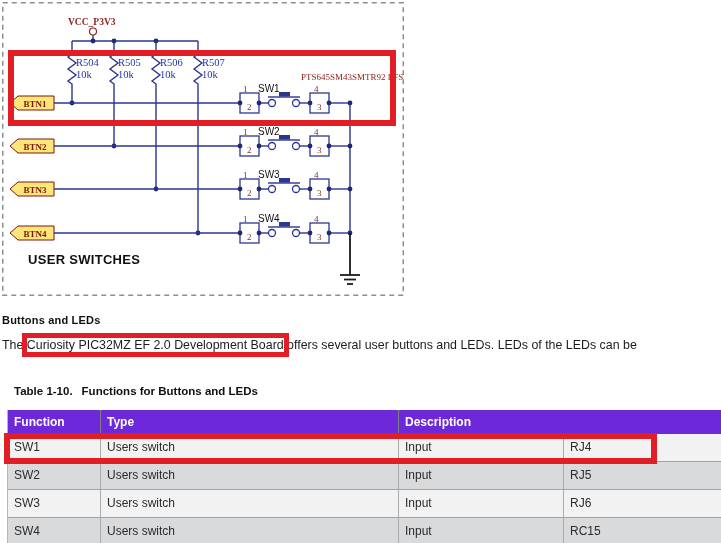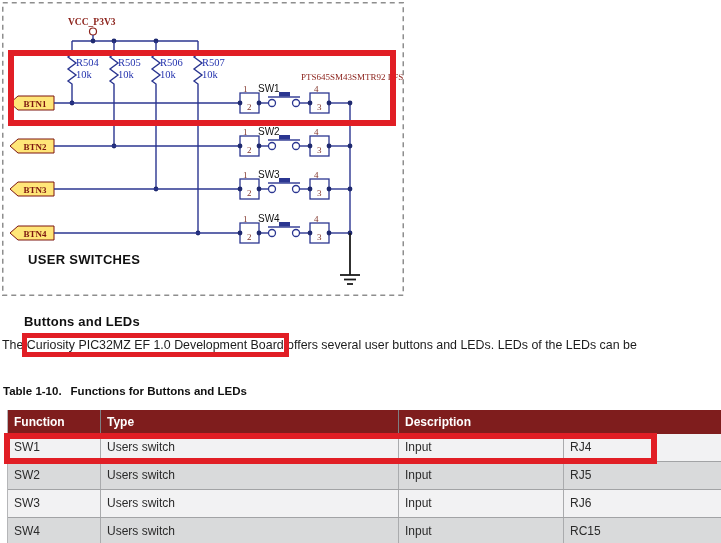--- a/index.html
+++ b/index.html
@@ -17,29 +17,29 @@
   .btn-txt{fill:#7c150f;font-family:"Liberation Serif",serif;font-weight:bold;font-size:9px;}
   .res-lbl{fill:#2433ae;font-family:"Liberation Serif",serif;font-size:10.5px;}
   .pin-num{fill:#80342a;font-family:"Liberation Serif",serif;font-size:9px;}
   .sw-lbl{fill:#111111;font-family:"Liberation Sans",sans-serif;font-size:10px;}
   .part-lbl{fill:#8c231c;font-family:"Liberation Serif",serif;font-size:9px;}
   .sch-caption{fill:#111111;font-family:"Liberation Sans",sans-serif;font-size:13px;font-weight:bold;letter-spacing:.3px;}
   .btn-tag{fill:#ffe678;stroke:#7c150f;stroke-width:1;}
   
   .hl-box{position:absolute;border:6px solid #e11e25;box-sizing:border-box;z-index:10;background:transparent;}
   
-  .sec-heading{position:absolute;left:2px;top:314px;font-size:13px;font-weight:bold;color:#101010;letter-spacing:.2px;margin-left:22px;}
+  .sec-heading{position:absolute;left:2px;top:314px;font-size:11px;font-weight:bold;color:#101010;letter-spacing:.2px;}
   .sec-para{position:absolute;left:2px;top:337px;font-size:12.4px;color:#1c1c1c;line-height:17.5px;white-space:nowrap;}
   .hl-inline{outline:5px solid #e11e25;}
-  .tbl-caption{position:absolute;left:3px;top:385px;font-size:11.5px;font-weight:bold;color:#101010;}
+  .tbl-caption{position:absolute;left:14px;top:385px;font-size:11.5px;font-weight:bold;color:#101010;}
   .tbl-caption .cap-title{margin-left:9px;}
   
   .func-table{position:absolute;left:7px;top:410px;width:714px;border-left:1px solid #b5b6b8;box-sizing:border-box;z-index:1;}
   .t-row{display:grid;grid-template-columns:93px 298px 165px 158px;}
-  .t-head{background:#7f1d1d;height:24px;line-height:24px;}
+  .t-head{background:#6d28d9;height:24px;line-height:24px;}
   .t-head .t-cell{color:#ffffff;font-weight:bold;font-size:12px;border-right:1px solid #7d7f83;}
   .t-body{height:27px;line-height:27px;border-bottom:1px solid #a2a3a5;}
   .t-body .t-cell{color:#2b2b2b;font-size:12px;border-right:1px solid #aaabad;}
   .t-cell{padding-left:6px;box-sizing:border-box;overflow:hidden;}
   .t-cell:last-child{border-right:none;}
   .row-light{background:#f2f2f3;}
   .row-dark{background:#d9dadb;}
 </style>
 </head>
 <body>
@@ -195,21 +195,21 @@
   </g>
 
   <text class="sch-caption" x="26" y="262">USER SWITCHES</text>
 </svg>
 
 <div class="hl-box" style="left:8px;top:50px;width:388px;height:76px;"></div>
 
 <div class="sec-heading">Buttons and LEDs</div>
 
 <div class="sec-para">
-  <div><span>The </span><span class="hl-inline">Curiosity PIC32MZ EF 1.0 Development Board</span><span> offers several user buttons and LEDs. LEDs of the LEDs can be</span></div>
+  <div><span>The </span><span class="hl-inline">Curiosity PIC32MZ EF 2.0 Development Board</span><span> offers several user buttons and LEDs. LEDs of the LEDs can be</span></div>
 </div>
 
 <div class="tbl-caption">
   <span class="cap-label">Table 1-10.</span><span class="cap-title">Functions for Buttons and LEDs</span>
 </div>
 
 <div class="func-table">
   <div class="t-row t-head">
     <div class="t-cell">Function</div>
     <div class="t-cell">Type</div>

